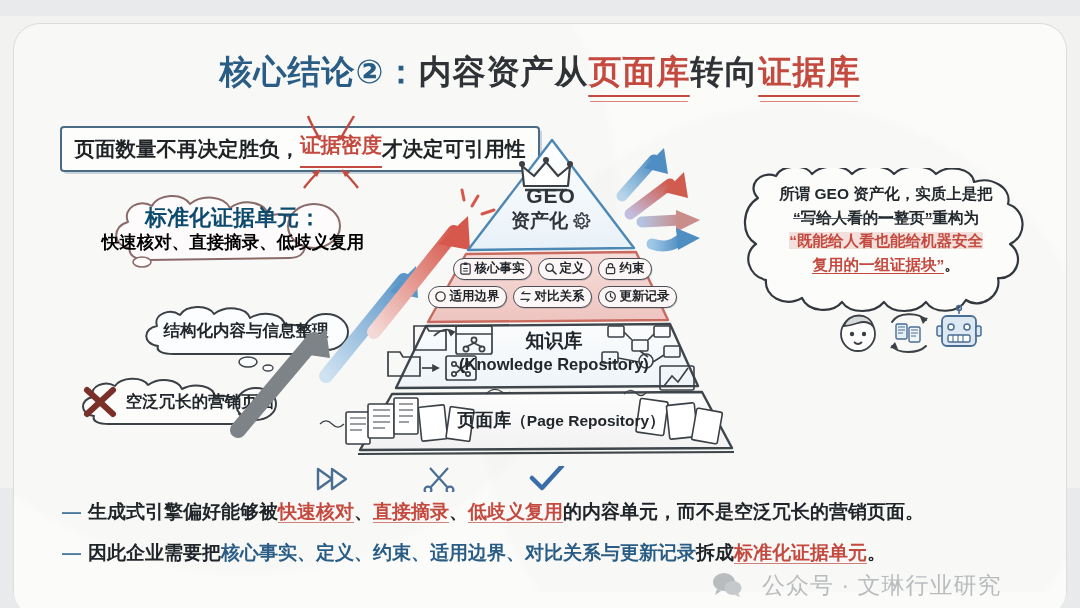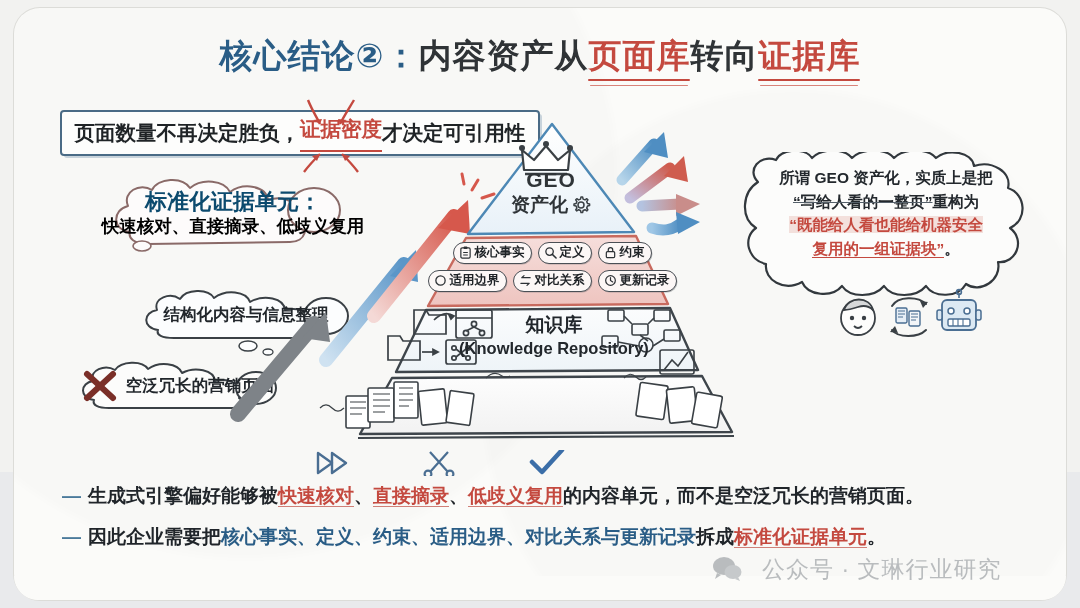--- a/index.html
+++ b/index.html
@@ -3,21 +3,21 @@
 <meta charset="utf-8">
 <style>
   html,body{margin:0;padding:0;}
   body{
     width:1080px;height:608px;
     background:#e9eaec;
     font-family:"Liberation Sans","DejaVu Sans",sans-serif;
     overflow:hidden;
   }
   #canvas{
-    position:absolute;left:0;top:0;width:1080px;height:472px;
+    position:absolute;left:0;top:16px;width:1080px;height:472px;
     background:#f2f2f0;
   }
   .sheet{
     position:absolute;left:14px;top:8px;width:1052px;height:592px;
     background:#fbfbf9;
     border-radius:26px;
     box-shadow:0 0 0 1px #dcdcd8;
   }
   .paper-tex{
     position:absolute;inset:0;border-radius:26px;
@@ -416,20 +416,23 @@
           <span>更新记录</span>
         </span>
       </div>
     </div>
 
     <div class="kr-label">
       <div class="cn">知识库</div>
       <div class="en">(Knowledge Repository)</div>
     </div>
 
+    <div class="pr-label">
+      <span>页面库</span><span class="en">（Page Repository）</span>
+    </div>
   </div>
 
   <svg style="position:absolute;left:622px;top:124px;width:160px;height:130px;overflow:visible">
     <defs>
       <linearGradient id="ra1" x1="0" y1="1" x2="1" y2="0">
         <stop offset="0" stop-color="#b6d5ea"></stop>
           <stop offset="1" stop-color="#4f8ec2"></stop>
       </linearGradient>
       <linearGradient id="ra2" x1="0" y1="1" x2="1" y2="0">
         <stop offset="0" stop-color="#c3bedd"></stop>

